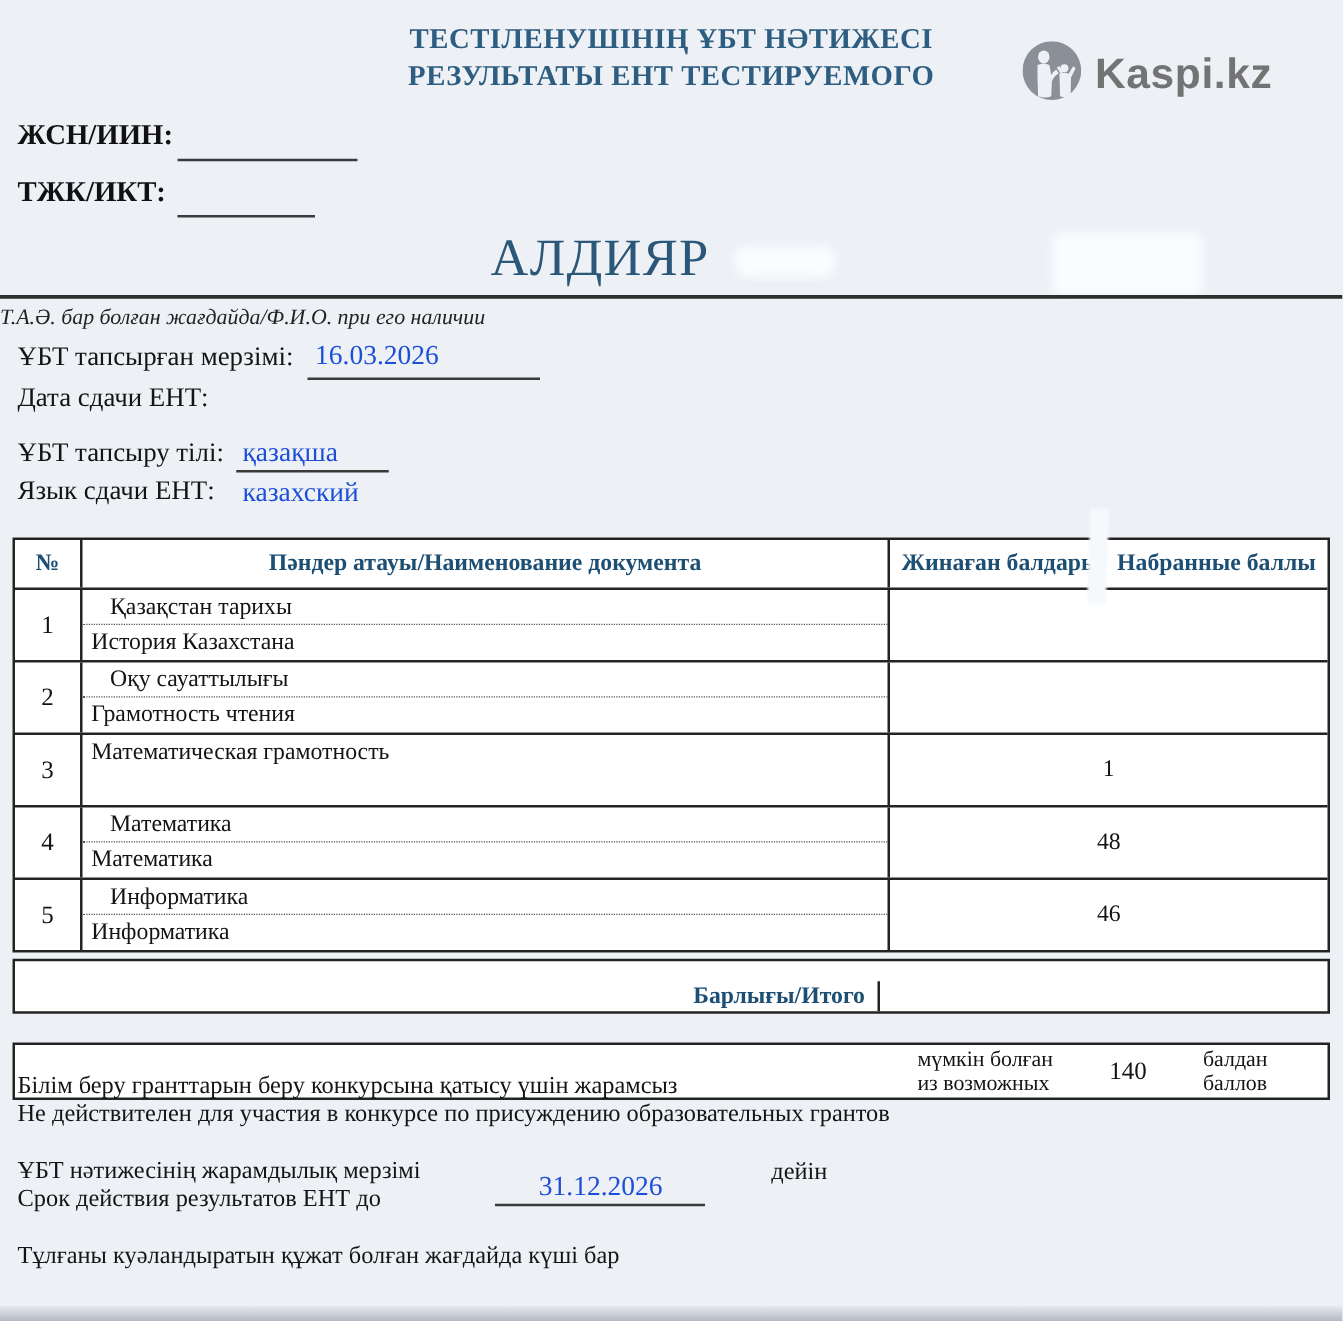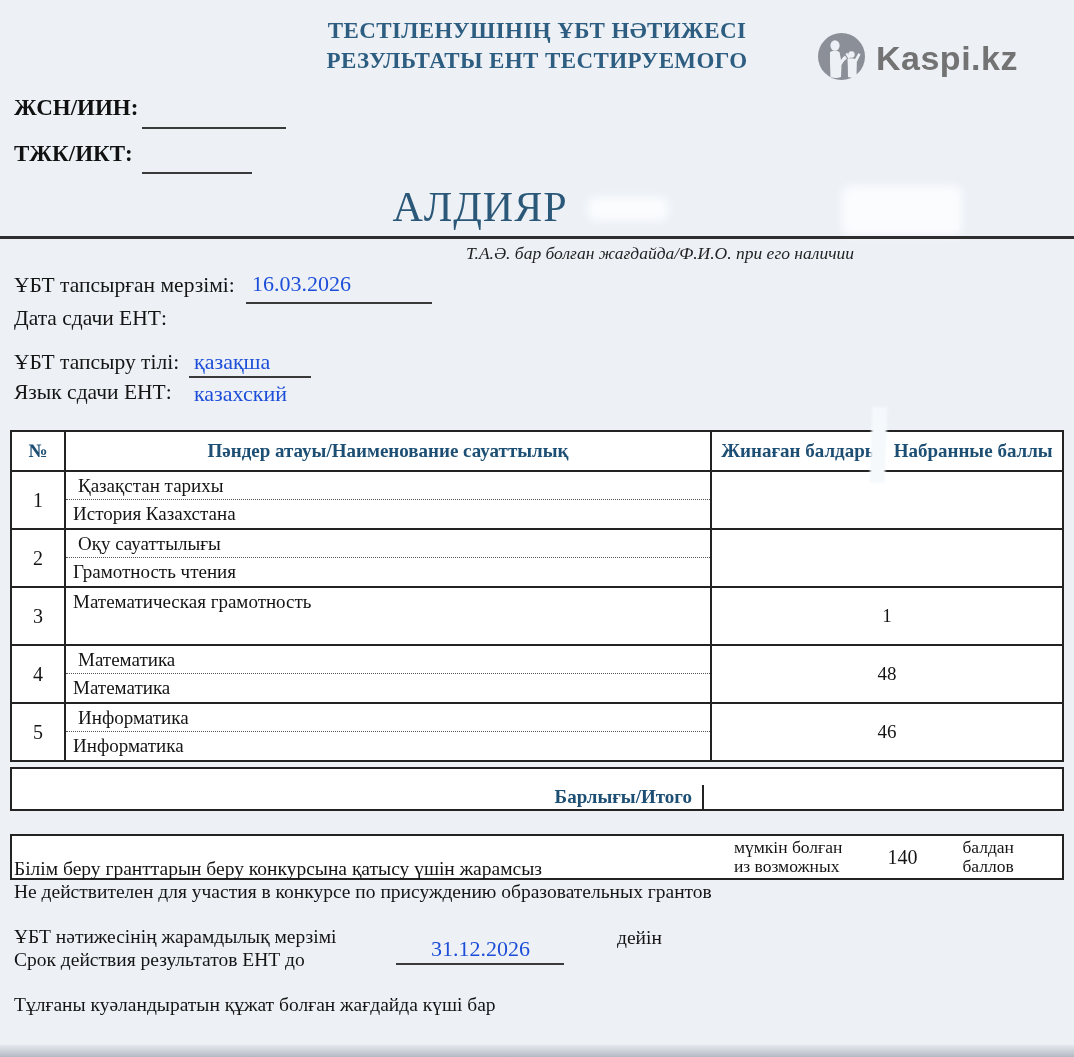--- a/index.html
+++ b/index.html
@@ -20,37 +20,37 @@
 
   
   .field-label{font-weight:bold;font-size:23px;color:#111;}
   .u-line{border-bottom:2px solid #3a3a3a;height:0;}
 
   
   .name{top:183px;left:0;width:960px;text-align:center;font-size:42px;
     color:#2b5878;letter-spacing:1px;}
   .smudge{background:rgba(252,253,255,.9);border-radius:8px;filter:blur(4px);}
   .rule{top:236px;left:0;width:1074px;border-top:3px solid #2e2e2e;}
-  .caption{top:243px;left:0;width:854px;text-align:right;font-style:italic;font-size:17.5px;color:#222;}
+  .caption{top:243px;left:0;width:854px;text-align:left;font-style:italic;font-size:17.5px;color:#222;}
 
   .plain{font-size:21.5px;color:#141414;}
   .value{font-size:22px;color:#1d4ed8;}
 
   
   .tbl{left:10px;top:430px;width:1054px;}
   .box{border:2px solid #232323;background:#ffffff;box-sizing:border-box;}
   .t-head{display:flex;height:38px;align-items:stretch;
     font-weight:bold;font-size:19px;color:#1d4e73;}
   .c-no{width:52px;flex:none;border-right:2px solid #232323;display:flex;align-items:center;justify-content:center;}
   .c-subj{flex:1;border-right:2px solid #232323;display:flex;align-items:center;justify-content:center;}
   .c-score{width:350px;flex:none;display:flex;align-items:center;justify-content:center;gap:14px;}
   .t-row{display:flex;height:56px;border-top:2px solid #232323;font-size:19px;color:#141414;}
   .t-row .c-no{font-size:20px;}
   .subj-stack{flex:1;border-right:2px solid #232323;display:flex;flex-direction:column;}
-  .subj-kk{height:28px;box-sizing:border-box;padding:3px 0 0 12px;border-bottom:1.5px dotted #555;}
+  .subj-kk{height:28px;box-sizing:border-box;padding:3px 0 0 22px;border-bottom:1.5px dotted #555;}
   .subj-ru{height:26px;padding:3px 0 0 7px;}
   .total-box{margin-top:5px;height:44px;display:flex;}
   .total-left{width:692px;flex:none;border-right:2px solid #232323;display:flex;align-items:center;
     justify-content:flex-end;padding-right:10px;box-sizing:border-box;
     font-weight:bold;font-size:19px;color:#1d4e73;margin-top:16px;}
   .total-right{flex:1;}
   .grand-box{margin-top:23px;height:46px;display:flex;align-items:center;
     justify-content:flex-end;padding-right:48px;font-size:17.5px;color:#141414;}
   .two-line{line-height:19px;}
   .grand-val{font-size:20px;margin:0 45px;}
@@ -106,21 +106,21 @@
 <div class="abs plain" style="left:14px;top:350px;">ҰБТ тапсыру тілі:</div>
 <div class="abs value" style="left:194px;top:349px;">қазақша</div>
 <div class="abs u-line" style="left:189px;top:376px;width:122px;"></div>
 <div class="abs plain" style="left:14px;top:380px;">Язык сдачи ЕНТ:</div>
 <div class="abs value" style="left:194px;top:381px;">казахский</div>
 
 <div class="abs tbl">
   <div class="box">
     <div class="t-head">
       <div class="c-no">№</div>
-      <div class="c-subj">Пәндер атауы/Наименование сауаттылық</div>
+      <div class="c-subj">Пәндер атауы/Наименование документа</div>
       <div class="c-score">
         <span>Жинаған балдары</span>
         <span>Набранные баллы</span>
       </div>
     </div>
 
     <div class="t-row">
       <div class="c-no">1</div>
       <div class="subj-stack">
         <div class="subj-kk">Қазақстан тарихы</div>

